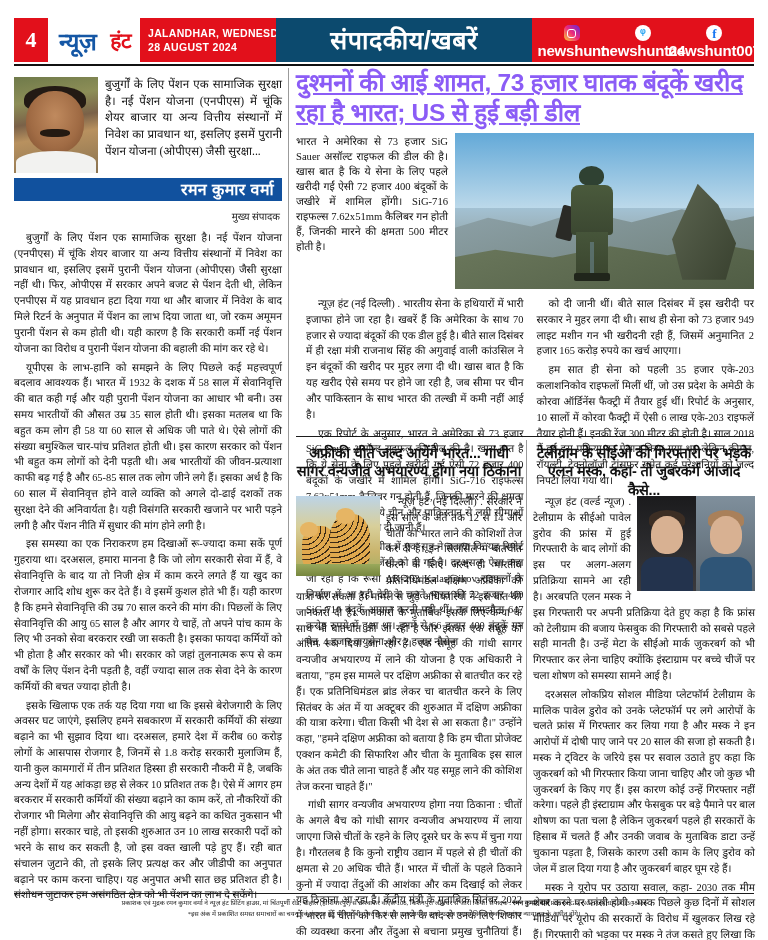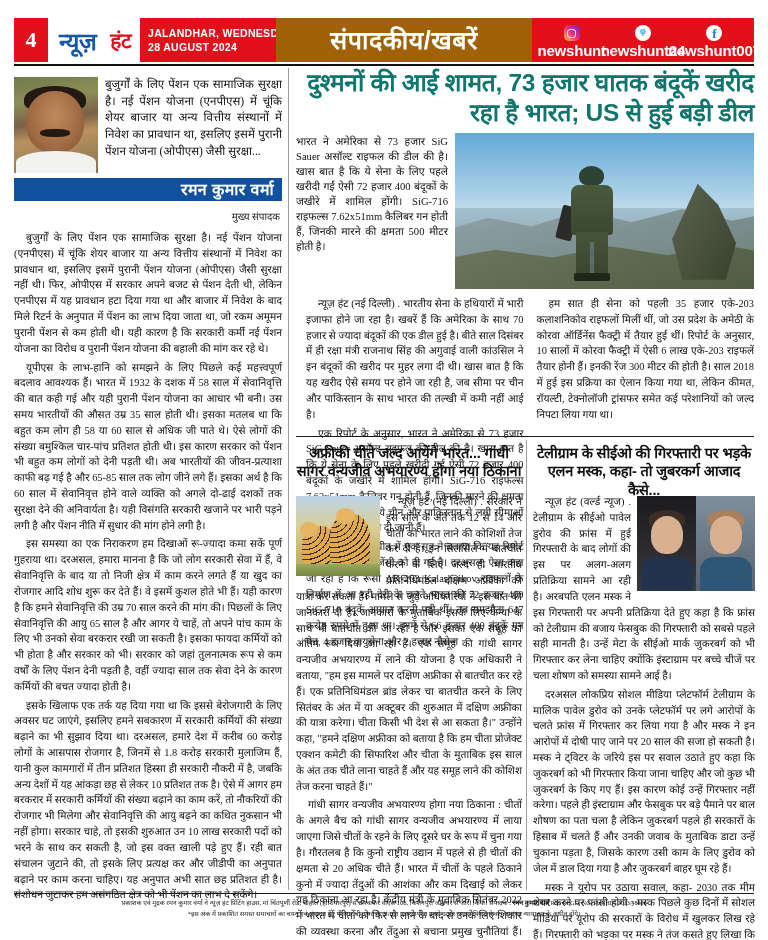--- a/index.html
+++ b/index.html
@@ -41,21 +41,21 @@
     padding:4px 8px 3px 8px;
     display:flex; flex-direction:column; justify-content:center;
     width:136px;
   }
   .dateblock span {
     font-size:10.5px; font-weight:bold; line-height:1.28;
     letter-spacing:0.3px;
     white-space:nowrap;
   }
   .section-title {
-    background:#a16207; color:#fff;
+    background:#0c4a6e; color:#fff;
     flex:1;
     display:flex; align-items:center; justify-content:center;
     font-size:25px; font-weight:bold; letter-spacing:0.5px;
     font-family:"Liberation Sans", sans-serif;
     padding-bottom:3px;
   }
   .socials {
     background:#e2101b; width:222px;
     display:flex; align-items:flex-end; justify-content:space-around;
     padding:2px 4px 3px 4px;
@@ -128,24 +128,25 @@
     font-family:"Liberation Serif", serif;
     font-size:10.4px; line-height:1.52; color:#111;
     text-align:justify; text-justify:inter-word;
   }
   .body-text p { margin-bottom:3px; text-indent:12px; }
   .edit-body { margin-top:7px; }
 
   
   .main-head {
     position:absolute; left:296px; top:68px; width:458px;
-    text-align:right;
-    font-size:24.5px; font-weight:bold; color:#0f766e;
+    text-align:left;
+    font-size:24.5px; font-weight:bold; color:#8b5cf6;
     line-height:1.22; letter-spacing:-0.3px;
     font-family:"Liberation Sans", sans-serif;
+    text-decoration:underline;
   }
   .main-intro {
     position:absolute; left:296px; top:134px; width:152px;
     font-family:"Liberation Serif", serif;
     font-size:10.6px; line-height:1.42; color:#111; text-align:justify;
   }
   .photo-soldier {
     position:absolute; left:455px; top:133px; width:299px; height:156px;
     overflow:hidden;
     background:linear-gradient(#7fb6dc 0%, #a8cde6 38%, #9fb9c6 55%, #8fa2a4 72%, #6f7d6a 100%);
@@ -363,20 +364,21 @@
   </div>
 
   <div class="main-cols">
     <div class="twocol-main">
       <div class="body-text">
         <p>न्यूज़ हंट (नई दिल्ली) . भारतीय सेना के हथियारों में भारी इजाफा होने जा रहा है। खबरें हैं कि अमेरिका के साथ 70 हजार से ज्यादा बंदूकों की एक डील हुई है। बीते साल दिसंबर में ही रक्षा मंत्री राजनाथ सिंह की अगुवाई वाली कांउसिल ने इन बंदूकों की खरीद पर मुहर लगा दी थी। खास बात है कि यह खरीद ऐसे समय पर होने जा रही है, जब सीमा पर चीन और पाकिस्तान के साथ भारत की तल्खी में कमी नहीं आई है।</p>
         <p>एक रिपोर्ट के अनुसार, भारत ने अमेरिका से 73 हजार SiG Sauer असॉल्ट राइफल की डील की है। खास बात है कि ये सेना के लिए पहले खरीदी गई ऐसी 72 हजार 400 बंदूकों के जखीरे में शामिल होंगी। SiG-716 राइफल्स 7.62x51mm कैलिबर गन होती हैं, जिनकी मारने की क्षमता 500 मीटर होती है। ये चीन और पाकिस्तान से लगी सीमाओं पर तैनात सैनिकों को दी जानी हैं।</p>
         <p>अखबार से बातचीत में एक सूत्र ने बताया कि यह रिपोर्ट आंतों 33? करीब एजेंसी को दी गई है। दरअसल, ऐसा कहा जा रहा है कि रूसी AK-203 Kalashnikov राइफलों के निर्माण में आ रही देरी के चलते भारत की 72 हजार 400 SiG-716 बंदूकें आयात करनी पड़ी थीं। तब समझौता 647 करोड़ रुपये में हुआ था। इनमें से 66 हजार 400 बंदूकें गन मेन, 4 हजार वायुसेना और 2 हजार नौसेना</p>
       </div>
       <div class="body-text">
+        <p>को दी जानी थीं। बीते साल दिसंबर में इस खरीदी पर सरकार ने मुहर लगा दी थी। साथ ही सेना को 73 हजार 949 लाइट मशीन गन भी खरीदनी रही हैं, जिसमें अनुमानित 2 हजार 165 करोड़ रुपये का खर्च आएगा।</p>
         <p>हम सात ही सेना को पहली 35 हजार एके-203 कलाशनिकोव राइफलों मिलीं थीं, जो उस प्रदेश के अमेठी के कोरवा ऑर्डिनेंस फैक्ट्री में तैयार हुई थीं। रिपोर्ट के अनुसार, 10 सालों में कोरवा फैक्ट्री में ऐसी 6 लाख एके-203 राइफलें तैयार होनी हैं। इनकी रेंज 300 मीटर की होती है। साल 2018 में हुई इस प्रक्रिया का ऐलान किया गया था, लेकिन कीमत, रॉयल्टी, टेक्नोलॉजी ट्रांसफर समेत कई परेशानियों को जल्द निपटा लिया गया था।</p>
       </div>
     </div>
   </div>
 
   <div class="story2-head">अफ्रीकी चीते जल्द आयेंगे भारत... गांधी सागर वन्यजीव अभयारण्य होगा नया ठिकाना</div>
   <div class="story2-body body-text">
     <div class="photo-cheetah">
       <div class="c1"></div>
         <div class="c2"></div>

